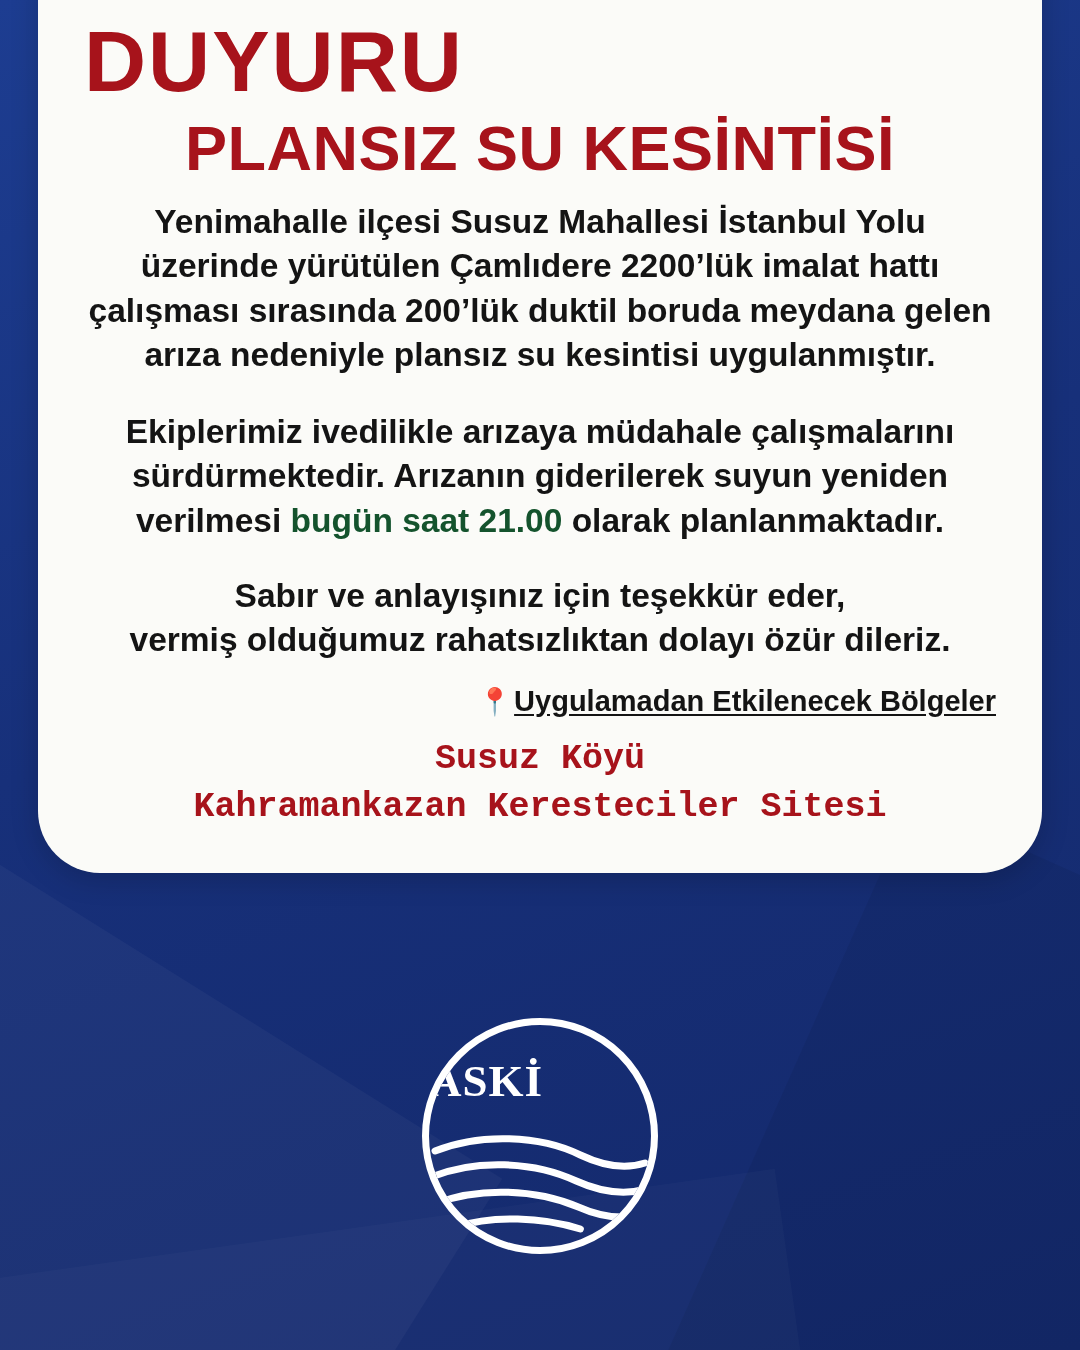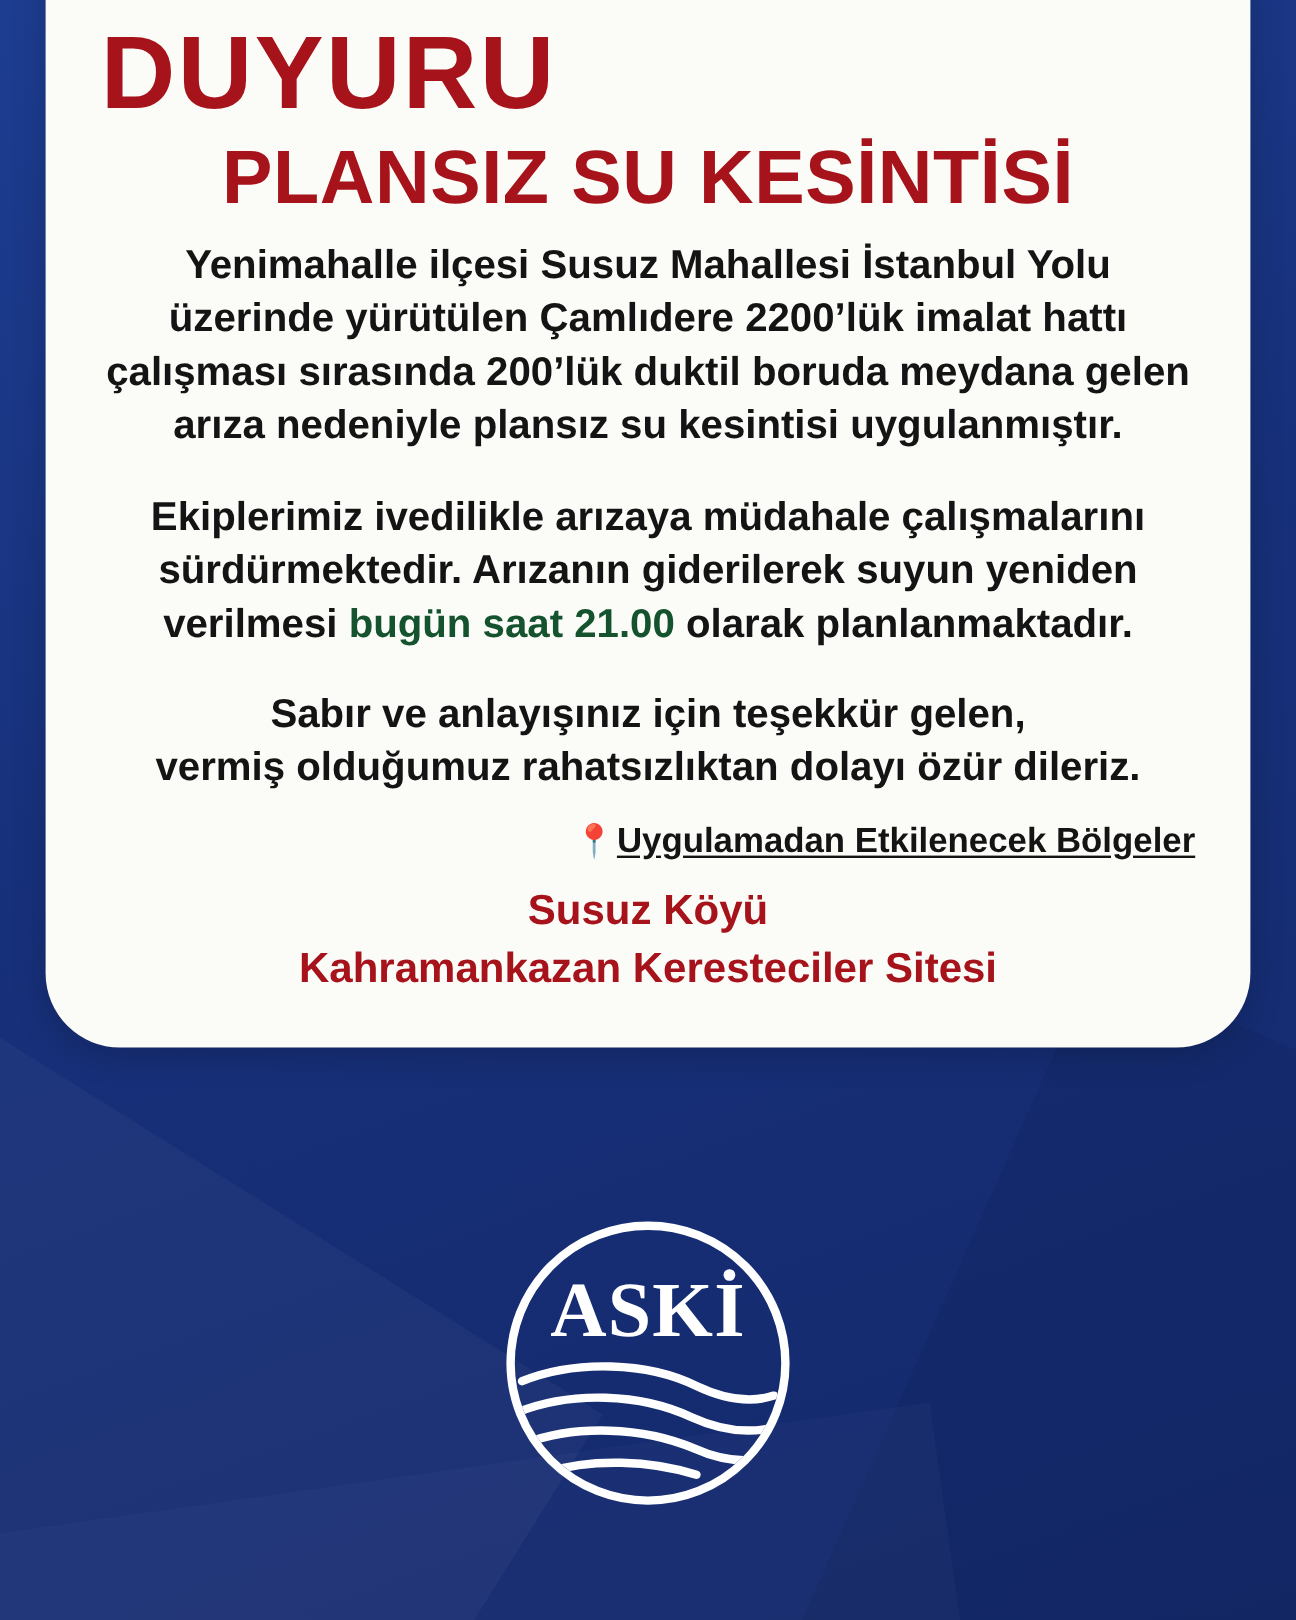--- a/index.html
+++ b/index.html
@@ -99,20 +99,21 @@
   .regions-head .underlined {
     text-decoration: underline;
     text-underline-offset: 3px;
   }
   .region-list {
     text-align: center;
     color: #a7131b;
     font-size: 35px;
     font-weight: bold;
     line-height: 1.33;
+    font-family: Liberation Mono, monospace;
   }
   .region-list div { margin: 2px 0; }
   
   .logo-wrap {
     position: absolute;
     left: 0;
     right: 0;
     top: 1018px;
     display: flex;
     justify-content: center;
@@ -123,24 +124,24 @@
     border-radius: 50%;
     border: 7px solid #ffffff;
     position: relative;
     overflow: hidden;
   }
   .logo-text {
     position: absolute;
     top: 30px;
     left: 0;
     right: 0;
-    text-align: center;
+    text-align: left;
     color: #ffffff;
     font-family: "Liberation Serif", serif;
-    font-size: 65px;
+    font-size: 45px;
     font-weight: bold;
     letter-spacing: 1px;
   }
   .waves {
     position: absolute;
     left: 0;
     top: 104px;
     width: 100%;
     height: 112px;
   }
@@ -158,21 +159,21 @@
 
     <div class="title">DUYURU</div>
 
     <div class="subtitle">PLANSIZ SU KESİNTİSİ</div>
 
     <p class="para p1">Yenimahalle ilçesi Susuz Mahallesi İstanbul Yolu üzerinde yürütülen Çamlıdere 2200’lük imalat hattı çalışması sırasında 200’lük duktil boruda meydana gelen arıza nedeniyle plansız su kesintisi uygulanmıştır.</p>
 
     <p class="para p2"><span>Ekiplerimiz ivedilikle arızaya müdahale çalışmalarını sürdürmektedir. Arızanın giderilerek suyun yeniden verilmesi </span><span class="hl">bugün saat 21.00</span><span> olarak planlanmaktadır.</span></p>
 
     <p class="para p3">
-      <span>Sabır ve anlayışınız için teşekkür gelen,</span><br>
+      <span>Sabır ve anlayışınız için teşekkür eder,</span><br>
       <span>vermiş olduğumuz rahatsızlıktan dolayı özür dileriz.</span>
     </p>
 
     <div class="regions-head">
       <span class="pin">📍</span><span class="underlined">Uygulamadan Etkilenecek Bölgeler</span>
     </div>
 
     <div class="region-list">
       <div>Susuz Köyü</div>
       <div>Kahramankazan Keresteciler Sitesi</div>

